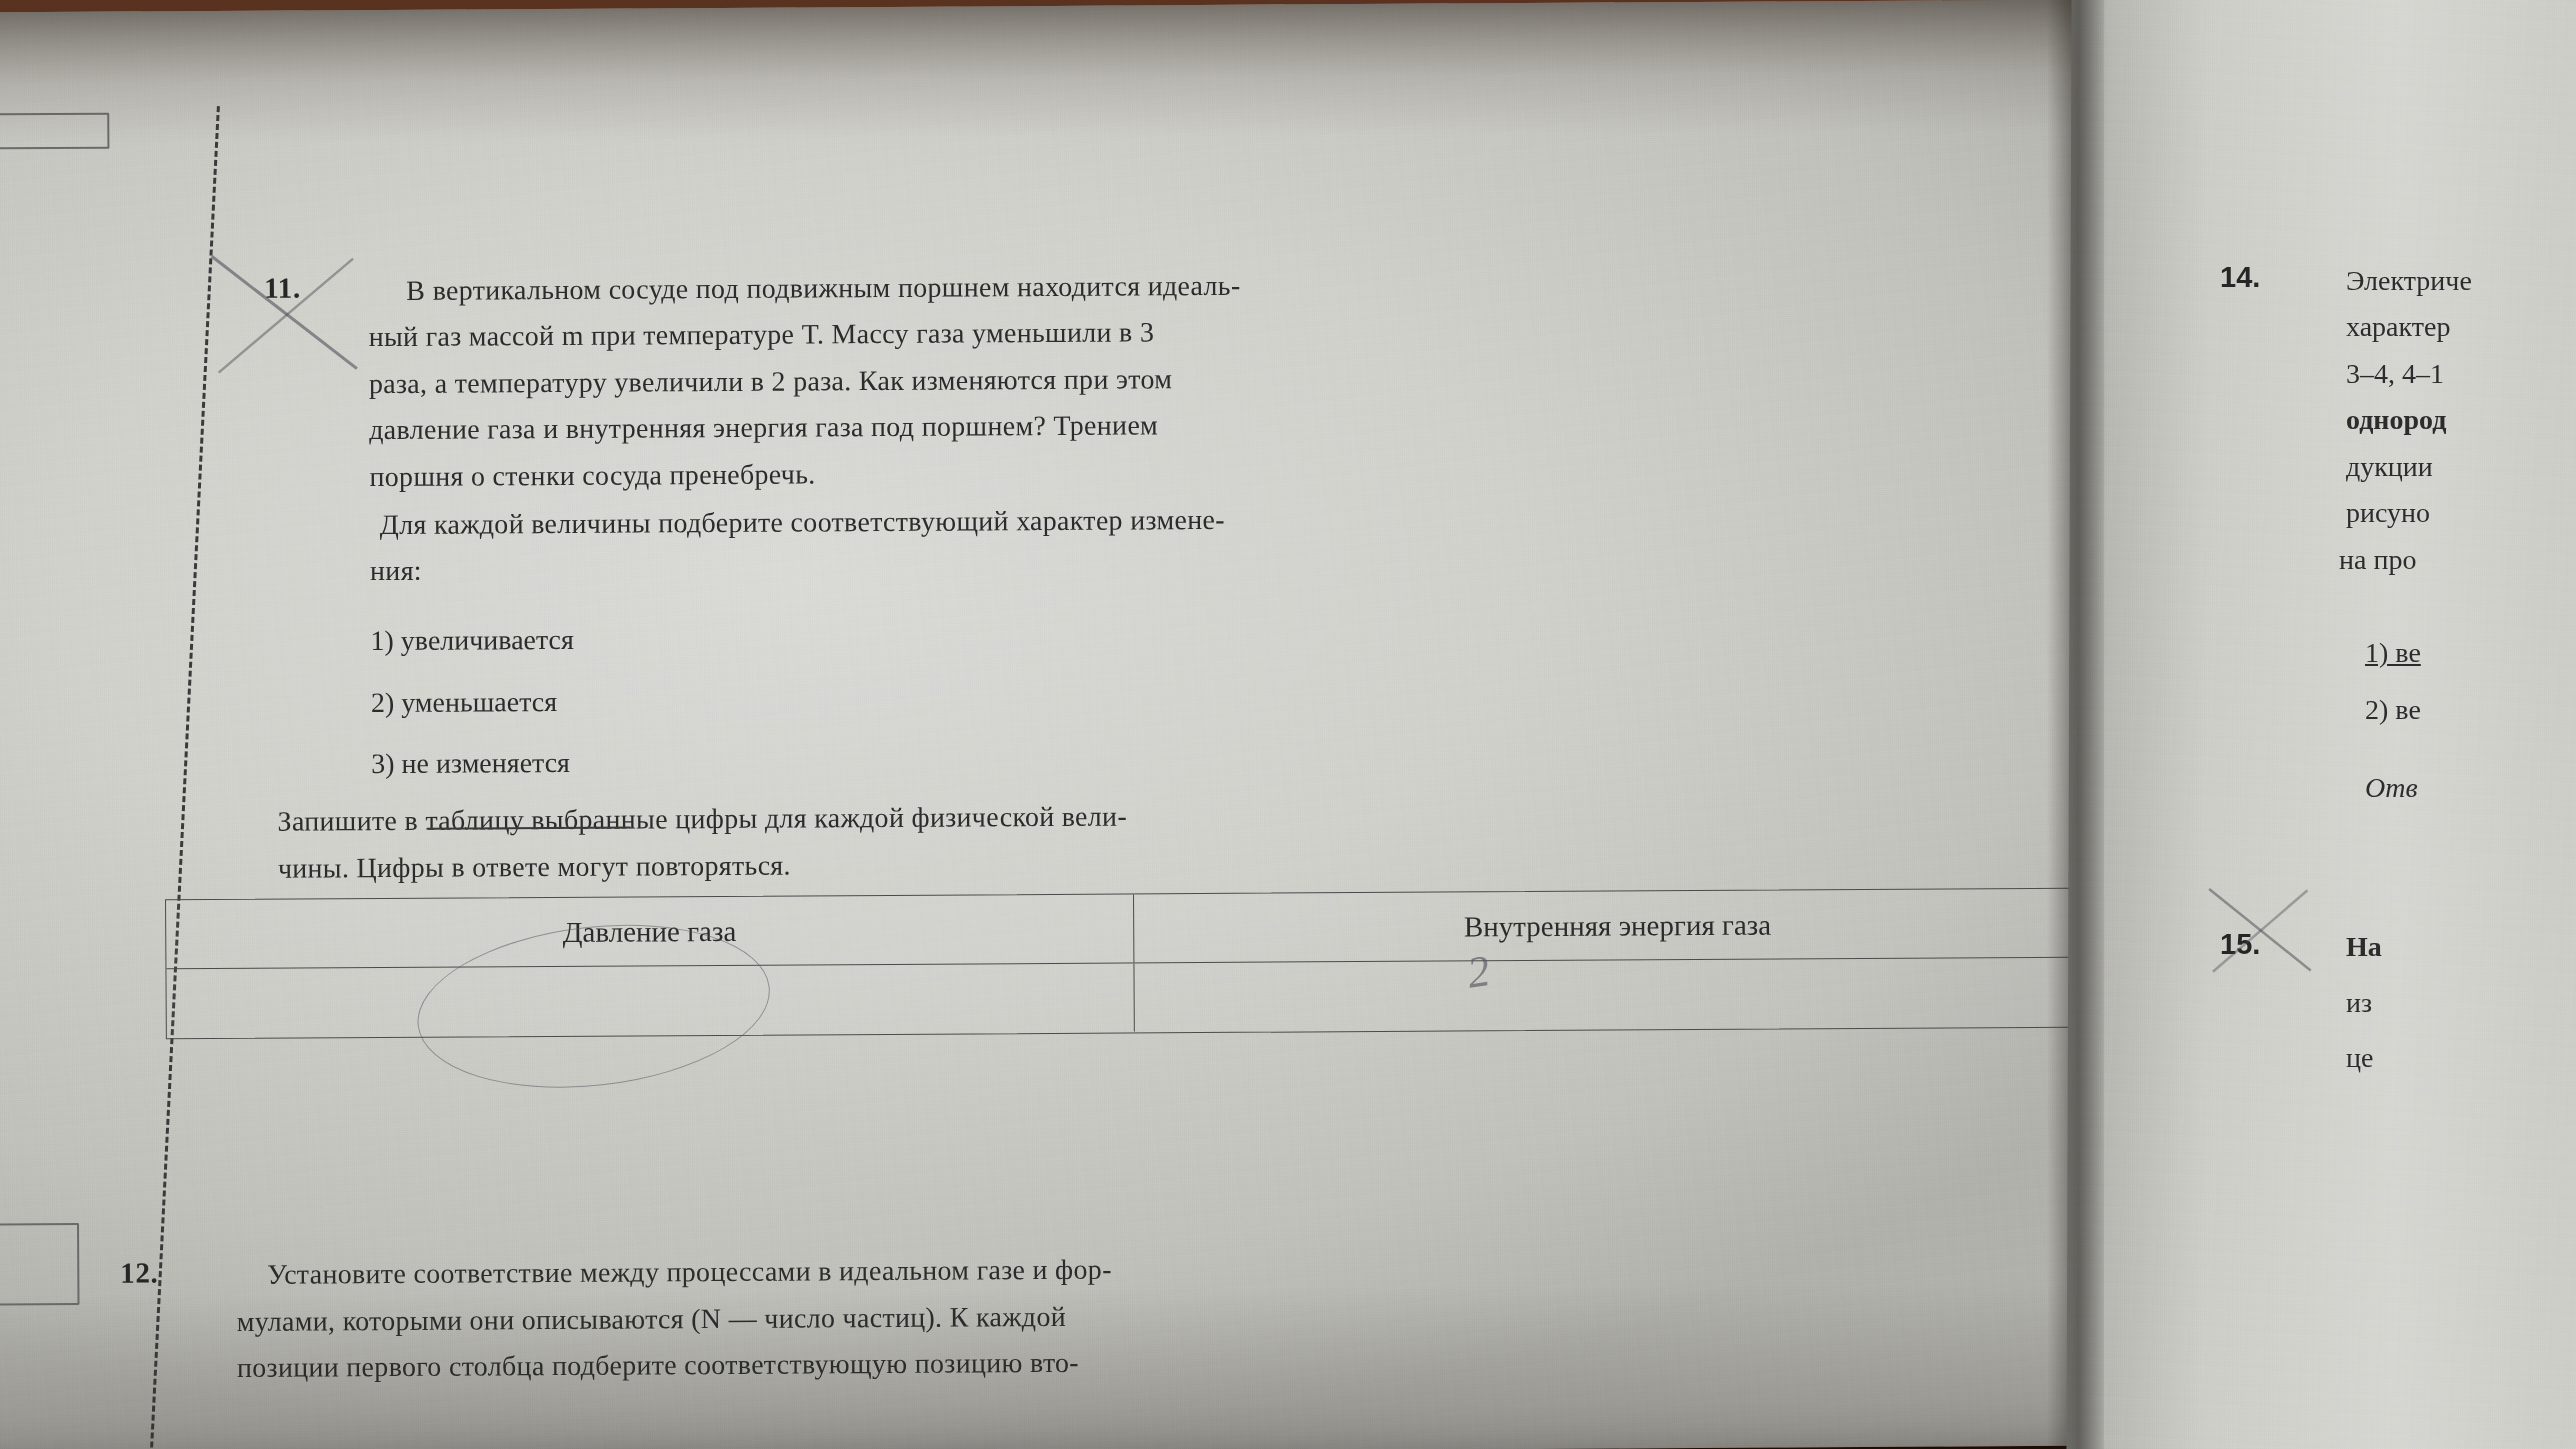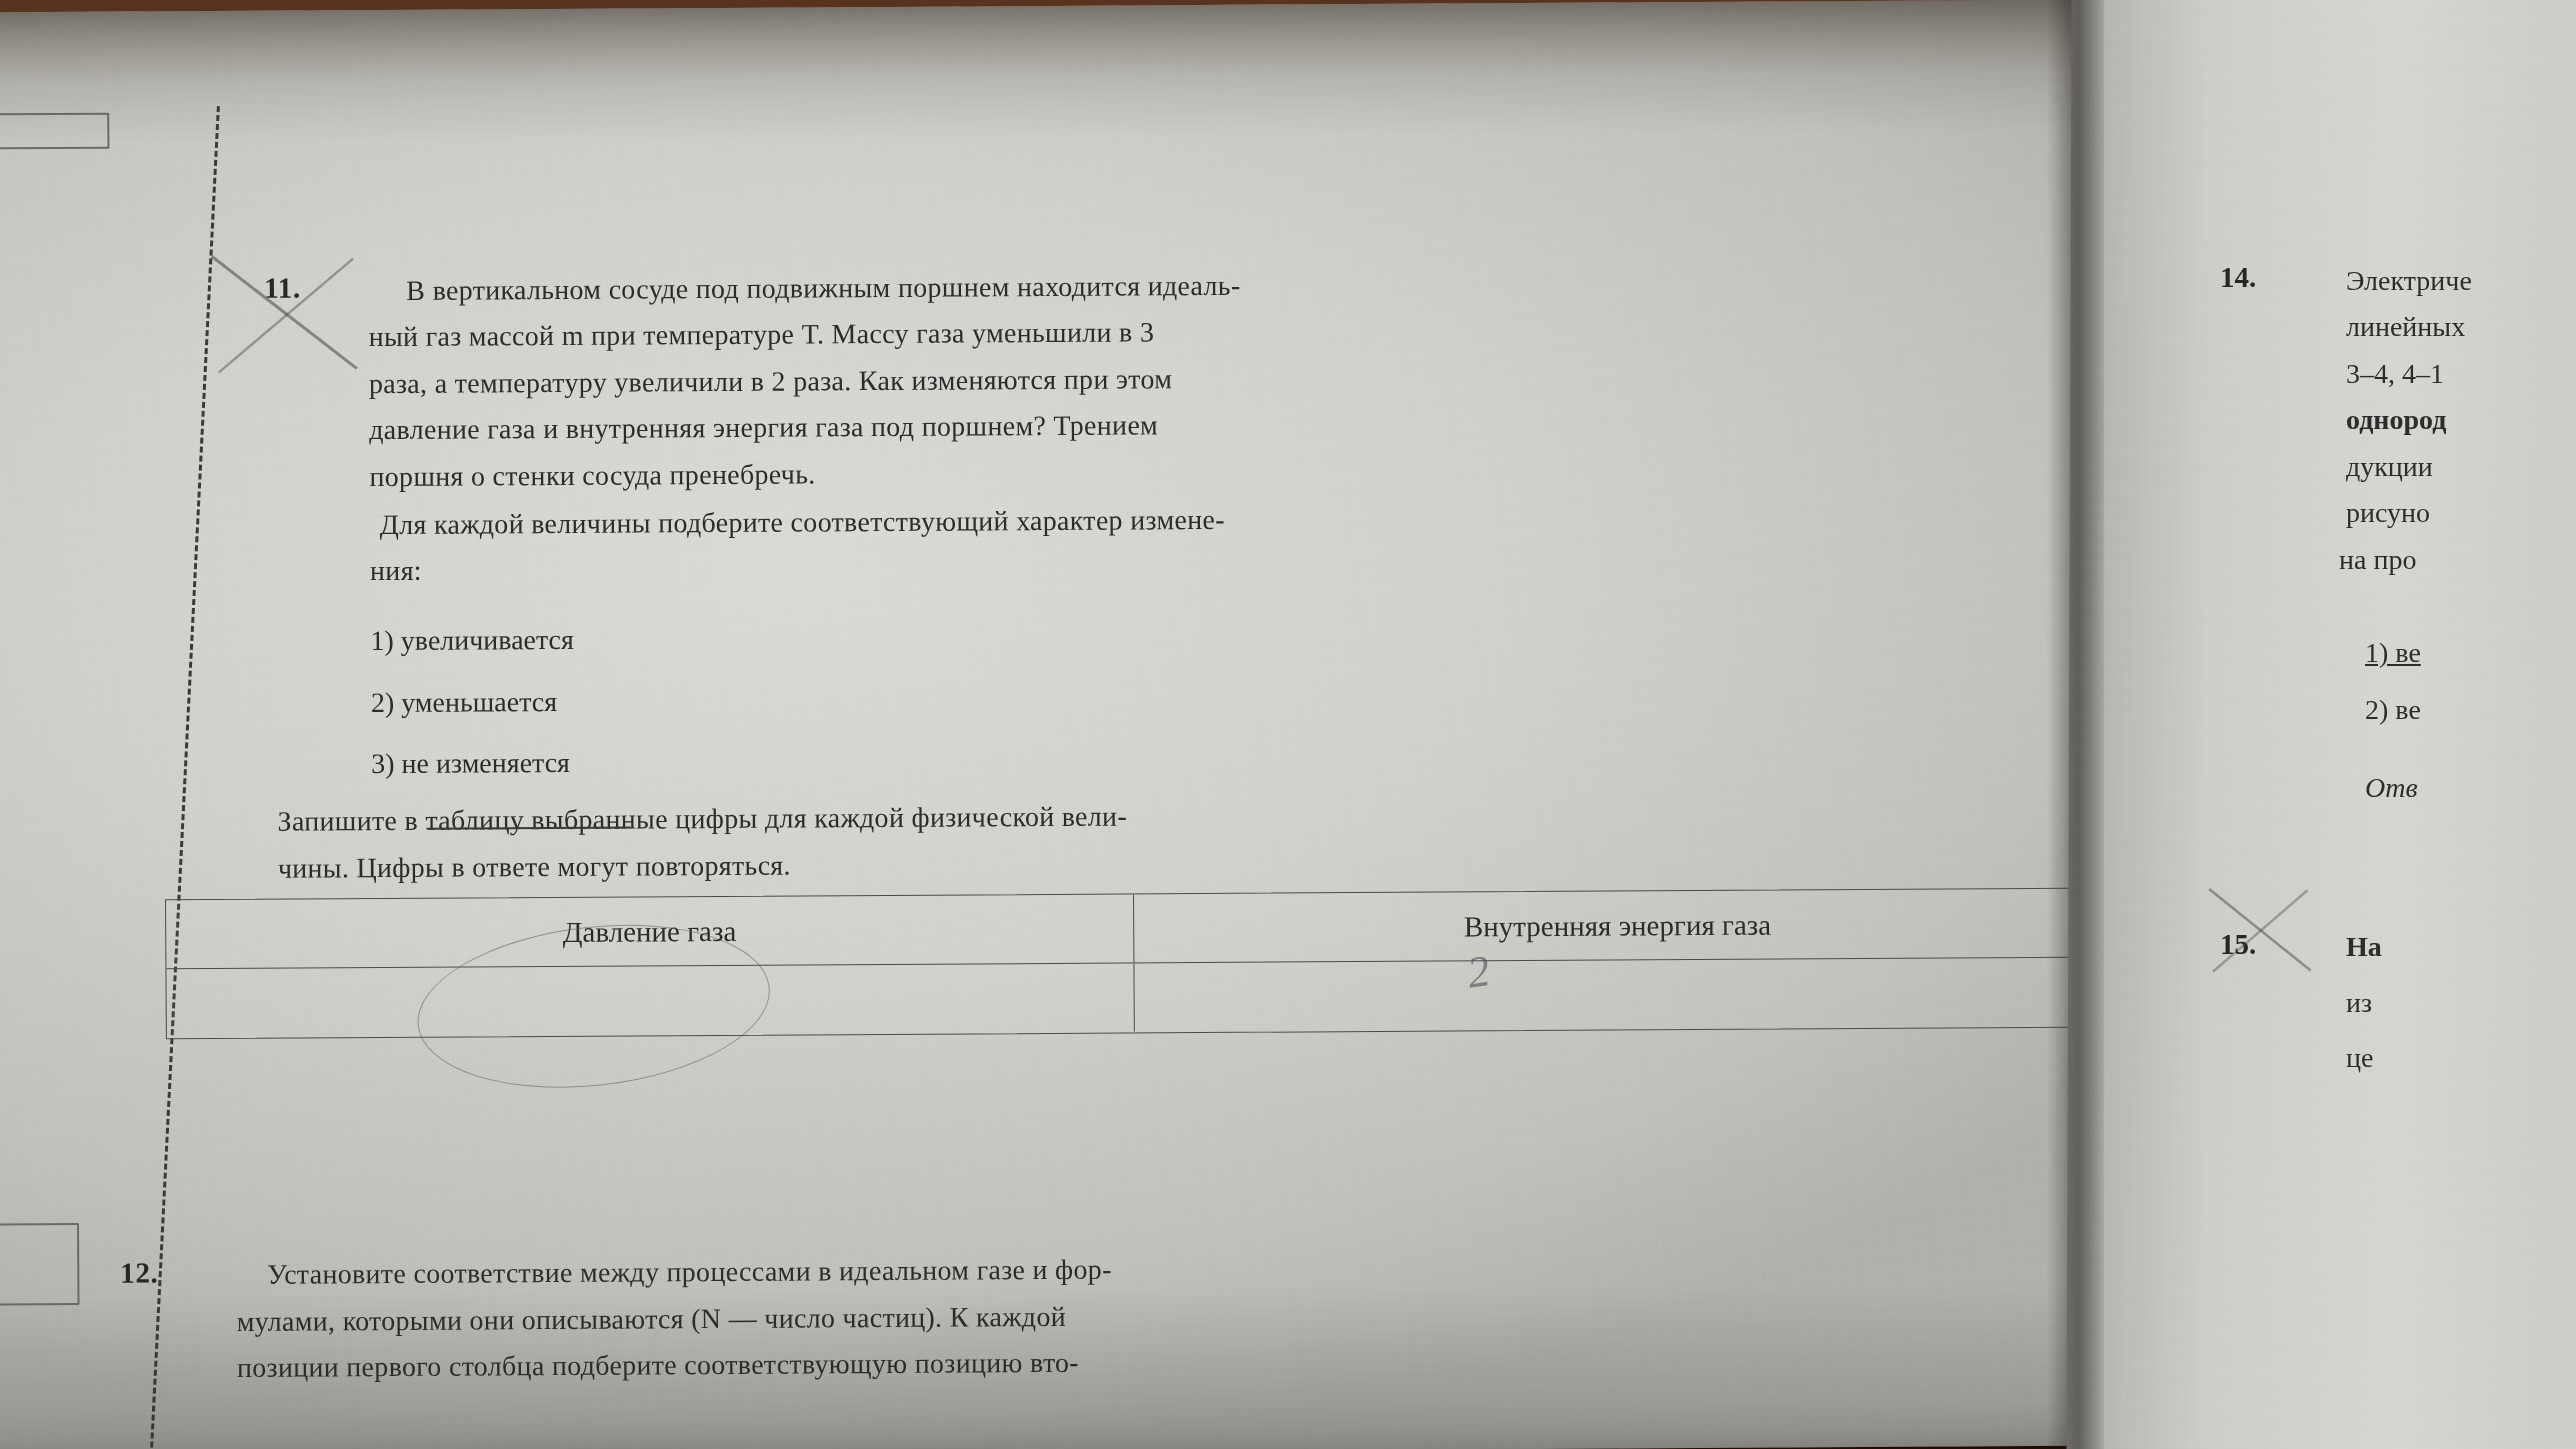--- a/index.html
+++ b/index.html
@@ -206,21 +206,21 @@
   
   .content-right {
     position: absolute;
     left: 2069px; top: 0;
     width: 516px; height: 1449px;
     color: #2b2b2b;
     overflow: hidden;
   }
   .rnum {
     position: absolute;
-    font-family: Liberation Serif, serif;
+    font-family: Liberation Sans, sans-serif;
     font-weight: bold;
     font-size: 29px;
     color: #262626;
   }
   .rline {
     position: absolute;
     font-family: "Liberation Serif", serif;
     font-size: 28px;
     line-height: 47px;
     color: #2c2c2c;
@@ -298,21 +298,21 @@
 
   <div class="page-right">
     <div class="grain"></div>
   </div>
   <div class="gutter"></div>
 
   <div class="content-right">
     <div class="rnum" style="left:151px; top:261px;">14.</div>
 
     <div class="rline" style="left:277px; top:257px;">Электриче</div>
-    <div class="rline" style="left:277px; top:303px;">линейных</div>
+    <div class="rline" style="left:277px; top:303px;">характер</div>
     <div class="rline" style="left:277px; top:350px;">3–4, 4–1</div>
     <div class="rline" style="left:277px; top:396px;font-weight:bold;">однород</div>
     <div class="rline" style="left:277px; top:443px;">дукции</div>
     <div class="rline" style="left:277px; top:489px;">рисуно</div>
     <div class="rline" style="left:270px; top:536px;">на про</div>
 
     <div class="rline" style="left:296px; top:629px;text-decoration:underline;">1)  ве</div>
     <div class="rline" style="left:296px; top:686px;">2)  ве</div>
 
     <div class="rline ital" style="left:296px; top:764px;">Отв</div>

